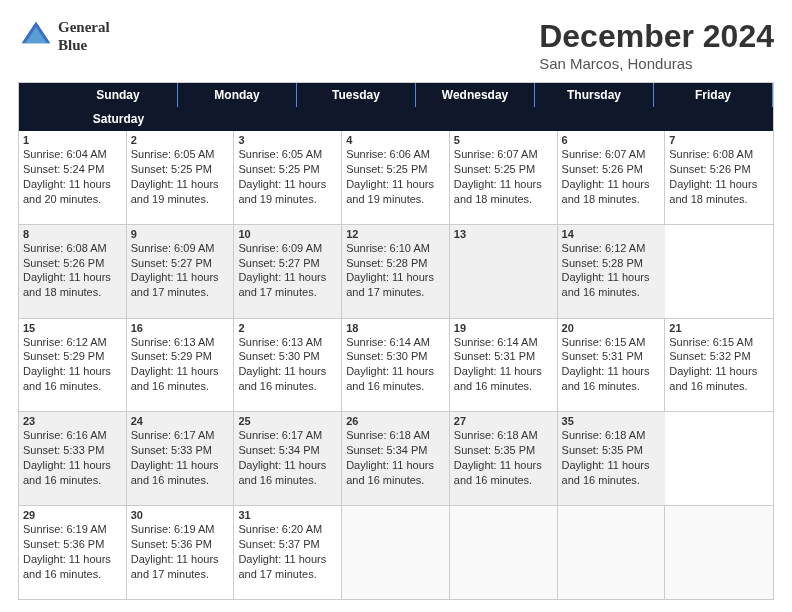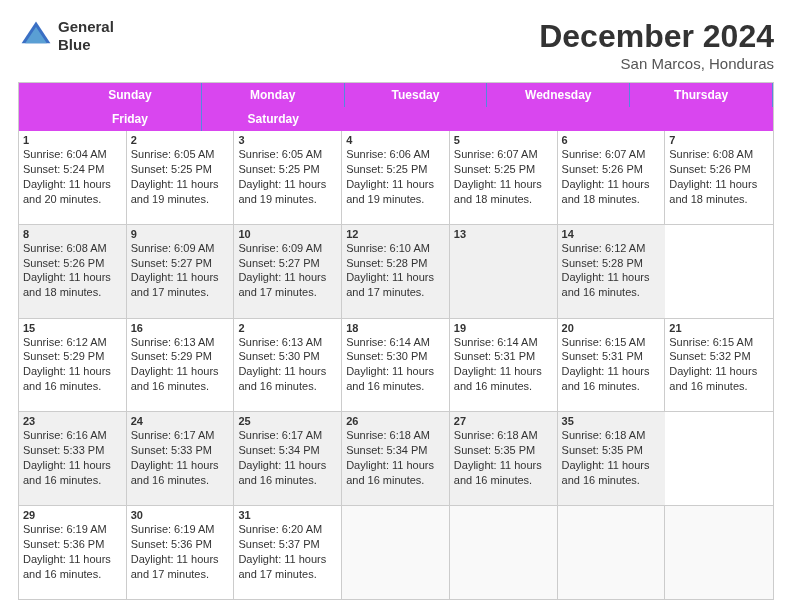--- a/index.html
+++ b/index.html
@@ -26,47 +26,47 @@
     .logo {
       display: flex;
       align-items: center;
       gap: 4px;
     }
     .logo-text {
       font-size: 15px;
       font-weight: bold;
       color: #333;
       line-height: 1.2;
+      font-family: Liberation Serif, serif;
     }
     .logo-icon {
       width: 36px;
       height: 36px;
     }
     .title-block {
-      text-align: right;
     }
     .title-month {
       font-size: 32px;
       font-weight: bold;
       color: #333;
     }
     .title-location {
       font-size: 15px;
       color: #555;
     }
     .calendar {
       flex: 1;
       display: flex;
       flex-direction: column;
       border: 1px solid #ccc;
     }
     .cal-header {
       display: grid;
-      grid-template-columns: repeat(5, 1fr);
-      background: #d946ef;
+      grid-template-columns: repeat(6, 1fr);
+      background: #0f172a;
       padding-left: 40px;
     }
     .cal-header-cell {
       color: #fff;
       font-weight: bold;
       font-size: 12px;
       text-align: center;
       padding: 5px 2px;
       border-right: 1px solid #5588dd;
     }

